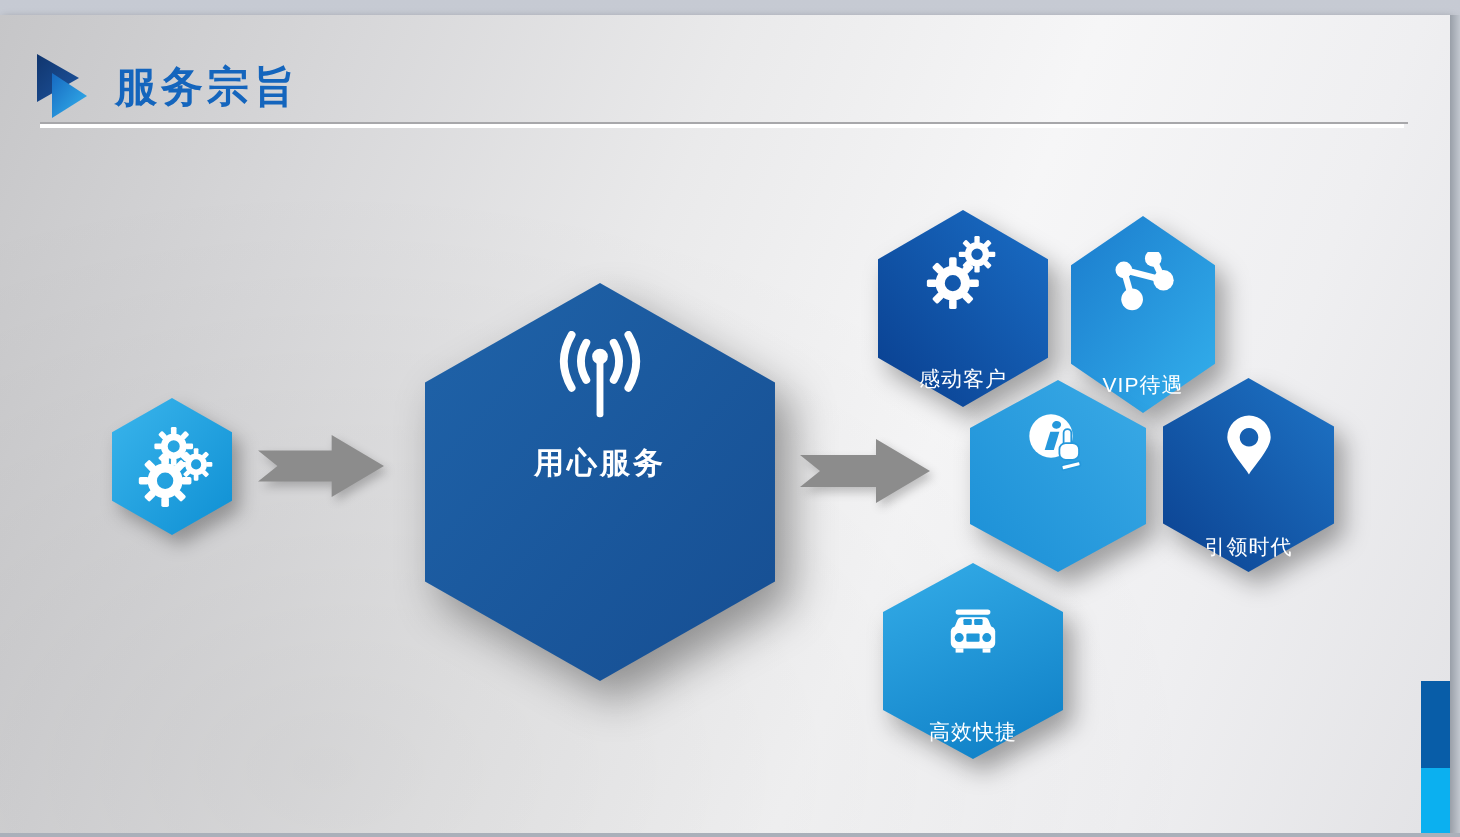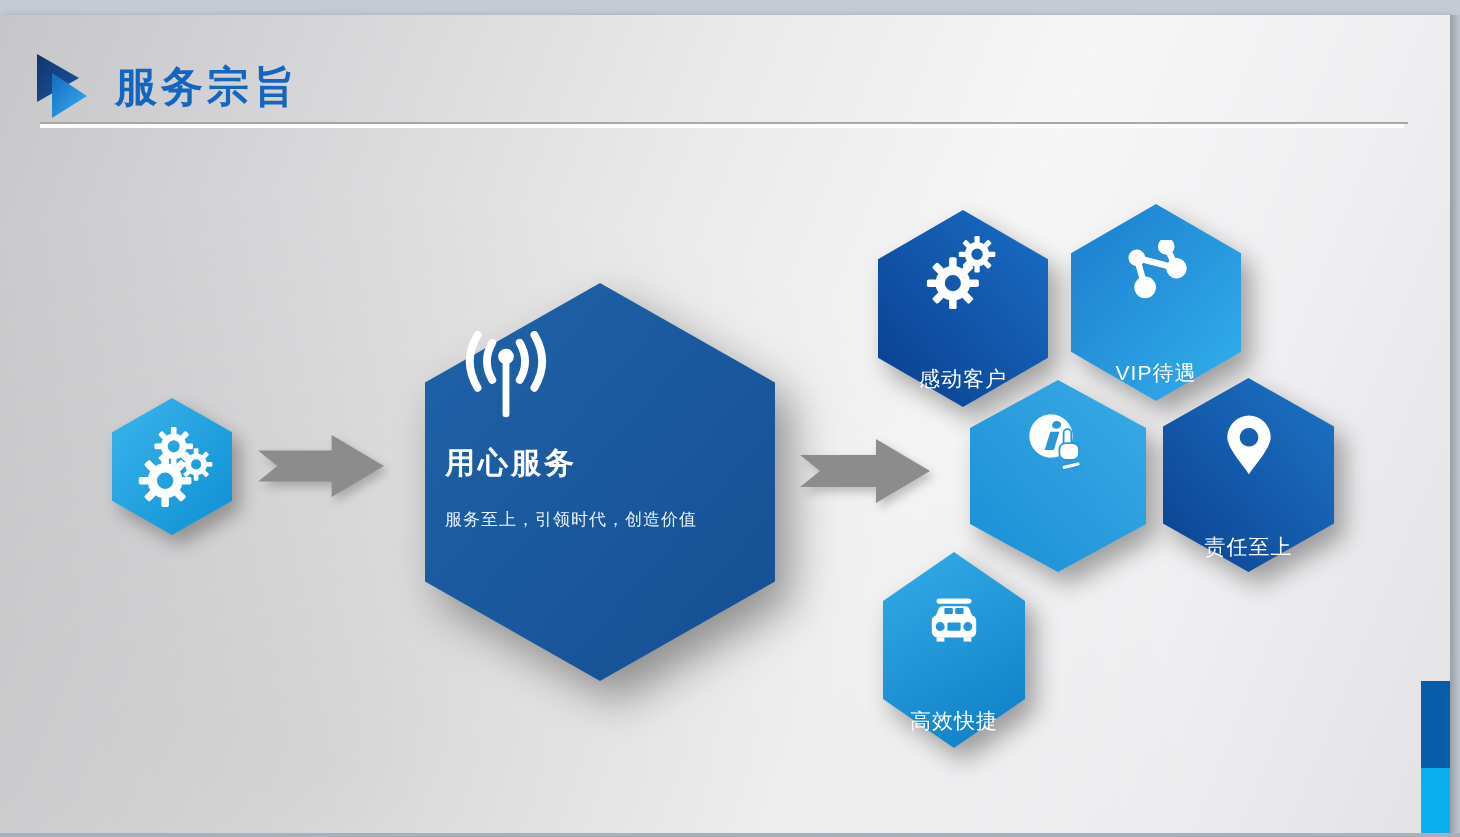--- a/index.html
+++ b/index.html
@@ -31,21 +31,21 @@
   .hex-shadow{filter:drop-shadow(10px 13px 12px rgba(0,0,0,0.34));}
   .hex-shadow-big{filter:drop-shadow(16px 20px 22px rgba(0,0,0,0.38));}
   .hex-shadow-sm{filter:drop-shadow(8px 10px 9px rgba(0,0,0,0.30));}
   .hex-content{position:absolute;inset:0;}
   .hex-icon{position:absolute;left:50%;transform:translateX(-50%);top:var(--icon-top,32px);}
   .hex-label{
     position:absolute;top:110px;left:0;right:0;text-align:center;
     color:#ffffff;font-size:21px;letter-spacing:1px;margin-top:45px;
   }
   
-  .center-content{position:absolute;inset:0;color:#fff;margin-left:20px;}
+  .center-content{position:absolute;inset:0;text-align:center;color:#fff;}
   .center-icon{margin-top:48px;}
   .center-heading{margin-top:14px;font-size:30px;font-weight:bold;letter-spacing:3px;}
   .center-tagline{margin-top:24px;font-size:17px;letter-spacing:1px;color:#e8f1fb;}
   
   .flow-arrow{position:absolute;filter:drop-shadow(4px 5px 5px rgba(0,0,0,0.22));}
   
   .accent-bar{position:absolute;width:31px;}
   .accent-dark{left:1421px;top:666px;height:87px;background:#085da8;}
   .accent-cyan{left:1421px;top:753px;height:84px;background:#0bb0f0;}
   .page-bottom-edge{position:absolute;left:0;top:833px;width:1460px;height:4px;background:#aab0ba;}
@@ -135,21 +135,20 @@
             <rect x="56.5" y="26" width="7" height="62" rx="3"></rect>
           </g>
           <g fill="none" stroke="#ffffff" stroke-width="8" stroke-linecap="round">
             <path d="M46,12 Q35,31 46,50"></path>
             <path d="M31,4  Q15,31 31,58"></path>
             <path d="M74,12 Q85,31 74,50"></path>
             <path d="M89,4  Q105,31 89,58"></path>
           </g>
         </svg>
         <div class="center-heading">用心服务</div>
-        <div class="center-tagline">服务至上，引领时代，创造价值</div>
       </div>
     </div>
 
     <svg class="flow-arrow" style="left:797px;top:424px" width="136" height="64" viewBox="0 0 130 64">
       <use href="#arrow-poly" fill="#8c8c8c"></use>
     </svg>
 
     <div class="hex" style="left:878px;top:195px;width:170px;height:197px">
       <svg class="hex-bg hex-shadow" viewBox="0 0 87 100" preserveAspectRatio="none">
         <defs>
@@ -162,21 +161,21 @@
       </svg>
       <div class="hex-content">
         <svg class="hex-icon" style="--icon-top:24px" width="78" height="78" viewBox="0 0 100 100">
           <use href="#gear-shape" transform="translate(68,26) scale(0.52)"></use>
           <use href="#gear-shape" transform="translate(37,63) scale(0.74)"></use>
         </svg>
         <div class="hex-label">感动客户</div>
       </div>
     </div>
 
-    <div class="hex" style="left:1071px;top:189px;width:170px;height:197px">
+    <div class="hex" style="left:1071px;top:201px;width:144px;height:197px">
       <svg class="hex-bg hex-shadow" viewBox="0 0 87 100" preserveAspectRatio="none">
         <defs>
             <linearGradient id="hg4" x1="0" y1="0" x2="1" y2="1">
           <stop offset="0" stop-color="#1b7ccd"></stop>
               <stop offset="1" stop-color="#33b0ec"></stop>
         </linearGradient>
           </defs>
         <use href="#hex-poly" fill="url(#hg4)"></use>
       </svg>
       <div class="hex-content">
@@ -229,25 +228,25 @@
               <stop offset="1" stop-color="#1e74c6"></stop>
         </linearGradient>
           </defs>
         <use href="#hex-poly" fill="url(#hg6)"></use>
       </svg>
       <div class="hex-content">
         <svg class="hex-icon" style="--icon-top:34px" width="62" height="68" viewBox="0 0 100 100">
           <path fill="#ffffff" fill-rule="evenodd" d="M50,96 C45,86 15,55 15,36 A35,35 0 1,1 85,36 C85,55 55,86 50,96 Z
                M50,21 A15,15 0 1,0 50.01,21 Z"></path>
         </svg>
-        <div class="hex-label">责任至上</div>
-      </div>
-    </div>
-
-    <div class="hex" style="left:883px;top:537px;width:142px;height:196px">
+        <div class="hex-label">引领时代</div>
+      </div>
+    </div>
+
+    <div class="hex" style="left:883px;top:548px;width:180px;height:196px">
       <svg class="hex-bg hex-shadow" viewBox="0 0 87 100" preserveAspectRatio="none">
         <defs>
             <linearGradient id="hg7" x1="0.2" y1="0" x2="0.6" y2="1">
           <stop offset="0" stop-color="#32aae6"></stop>
               <stop offset="1" stop-color="#1182c8"></stop>
         </linearGradient>
           </defs>
         <use href="#hex-poly" fill="url(#hg7)"></use>
       </svg>
       <div class="hex-content">

